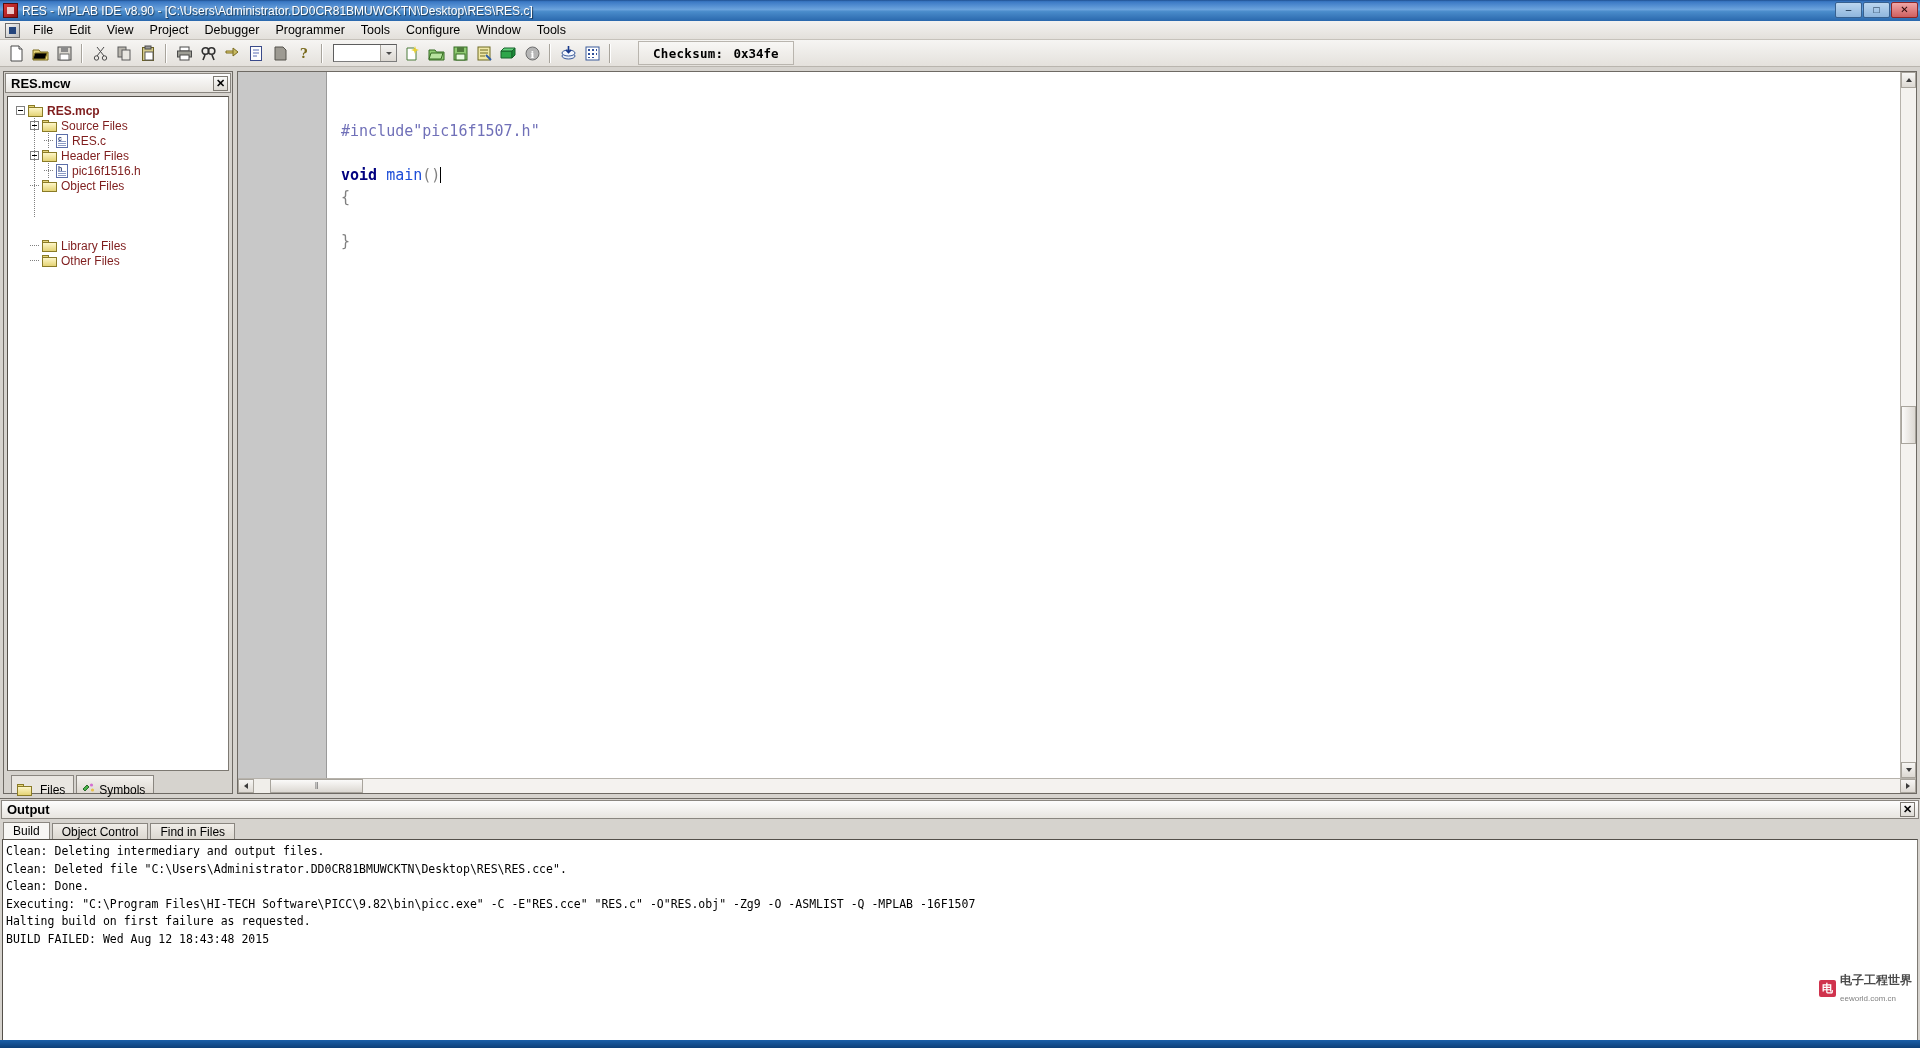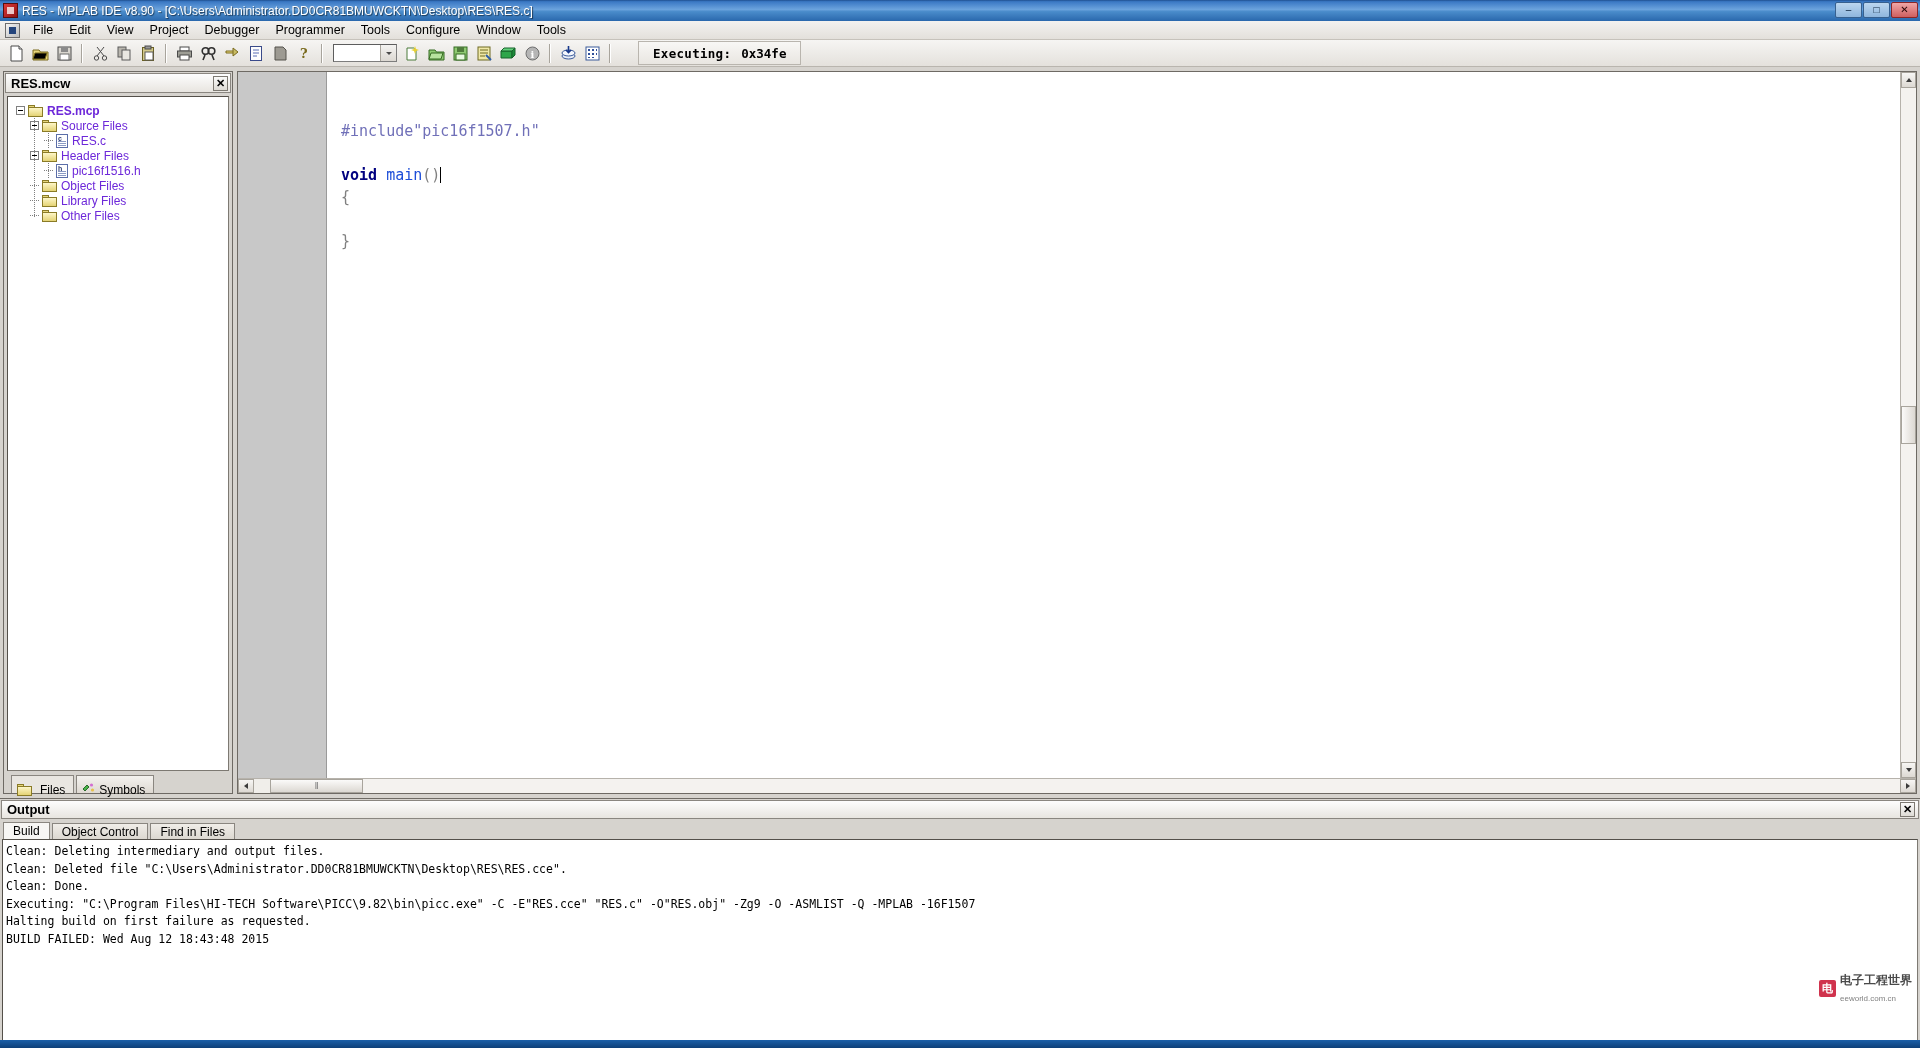--- a/index.html
+++ b/index.html
@@ -136,21 +136,21 @@
   .fileico{
     width:12px;height:14px;flex:0 0 auto;margin-right:4px;position:relative;
     background:#fff;border:1px solid #5b6ea8;box-sizing:border-box;
     font-size:7px;line-height:7px;color:#2b3d73;text-align:left;padding-left:1px;font-weight:bold;
     overflow:hidden;
   }
   .fileico:after{
     content:"";position:absolute;left:1px;bottom:1px;right:1px;height:1px;background:#8a9ac4;
     box-shadow:0 -2px 0 #8a9ac4,0 -4px 0 #8a9ac4;
   }
-  .tlabel{color:#6d28d9;}
+  .tlabel{color:#7f1d1d;}
   .tlabel.bold{font-weight:bold;}
   .vline{
     position:absolute;width:1px;
     background:repeating-linear-gradient(to bottom,#808080 0 1px,transparent 1px 2px);
   }
   .tabs-bottom{
     height:20px;display:flex;align-items:flex-end;padding-left:7px;margin-top:2px;
   }
   .ftab{
     height:18px;box-sizing:border-box;padding:10px 8px 0 5px;margin-right:2px;
@@ -438,21 +438,21 @@
   <span class="tbtn">
     <svg width="17" height="17" viewBox="0 0 17 17">
         <rect x="2" y="2" width="13" height="13" fill="#fff" stroke="#3a5a9a"></rect>
         <path d="M4 4h2v2H4zM8 4h2v2H8zM12 4h1v2h-1zM4 8h2v2H4zM8 8h2v2H8zM12 8h1v2h-1zM4 12h2v1H4zM8 12h2v1H8z" fill="#2f4f9a"></path>
       </svg>
   </span>
 
   <span class="tsep"></span>
 
   <span class="checksum-wrap">
-    <span class="lbl">Executing:</span>
+    <span class="lbl">Checksum:</span>
     <span class="val">0x34fe</span>
   </span>
 </div>
 
 <div class="workspace">
 
   <div class="projwin">
     <div class="projwin-title">
       <span class="t">RES.mcw</span>
       <span class="projwin-close">✕</span>
@@ -491,21 +491,21 @@
           <span class="fileico">h</span>
           <span class="tlabel">pic16f1516.h</span>
         </div>
         <div class="tnode" style="padding-left: 22px;">
           <span class="dots"></span>
           <span class="folder">
             <i></i>
           </span>
           <span class="tlabel">Object Files</span>
         </div>
-        <div class="tnode" style="padding-left: 22px;">
+        <div class="tnode" style="padding-left: 22px; margin-top: 45px;">
           <span class="dots"></span>
           <span class="folder">
             <i></i>
           </span>
           <span class="tlabel">Library Files</span>
         </div>
         <div class="tnode" style="padding-left: 22px;">
           <span class="dots"></span>
           <span class="folder">
             <i></i>

